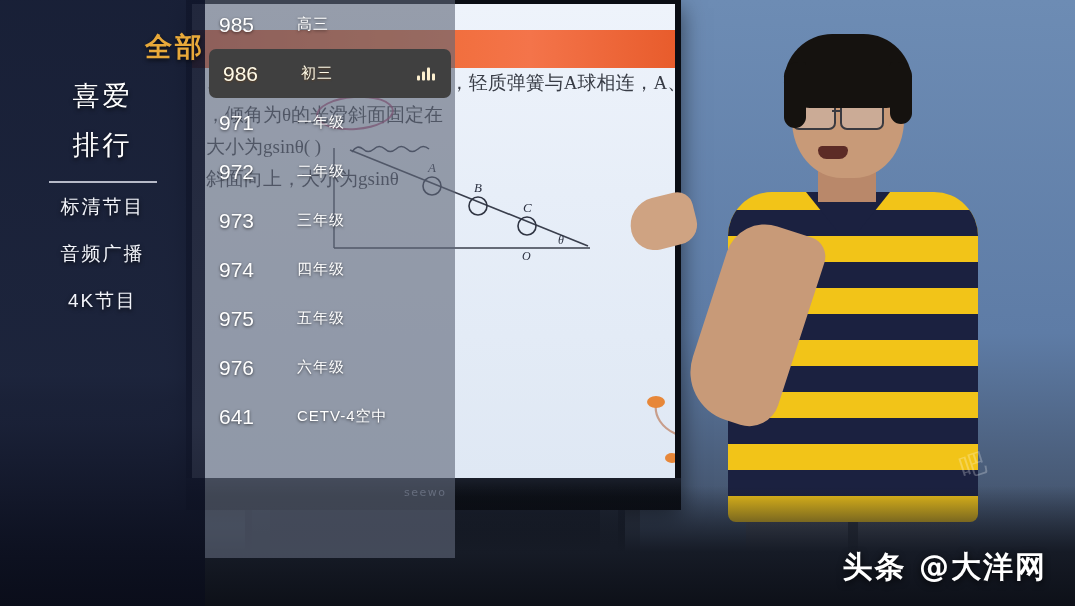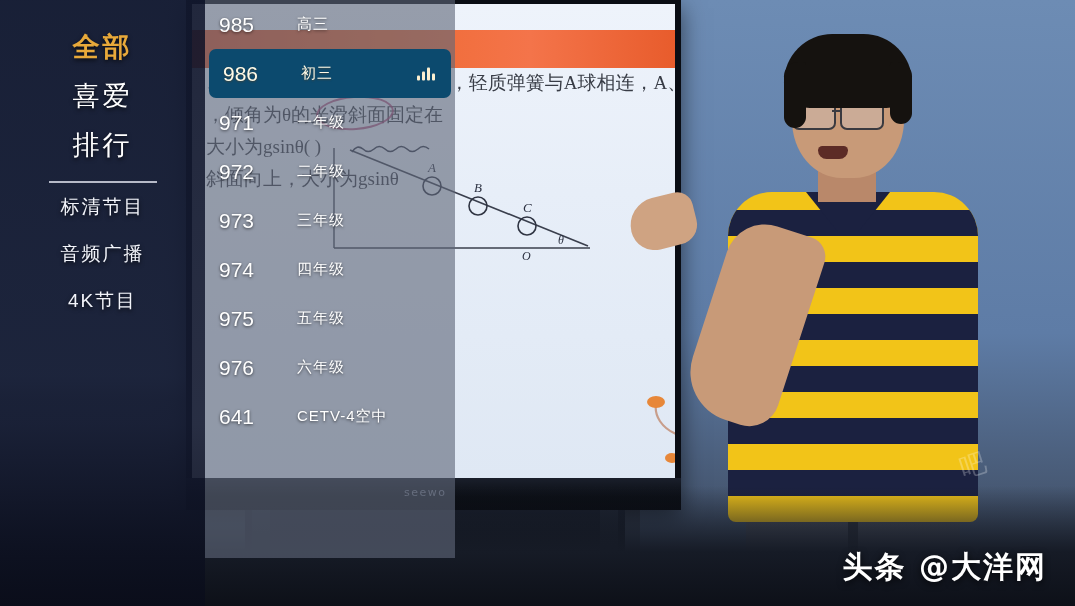--- a/index.html
+++ b/index.html
@@ -164,21 +164,21 @@
     position:absolute;left:0;top:0;width:205px;height:606px;
     background:linear-gradient(180deg,rgba(18,24,46,.93) 0%,rgba(20,26,48,.90) 70%,rgba(10,13,26,.95) 100%);
   }
   .sb-top{padding-top:34px;}
   .sb-main{
     text-align:center;color:#ffffff;
     font-size:27px;line-height:1;
     margin:0 0 22px 0;letter-spacing:3px;
     text-shadow:0 2px 4px rgba(0,0,0,.7);
   }
-  .sb-main.active{color:#e8a93a;font-weight:bold;}
+  .sb-main.active{color:#e8a93a;font-weight:bold;text-align:right;}
   .sb-div{
     width:108px;height:2px;margin:6px auto 14px auto;
     background:rgba(235,238,248,.75);
   }
   .sb-item{
     text-align:center;color:#f2f4fa;
     font-size:19px;line-height:1;
     margin:0 0 28px 0;letter-spacing:2px;
     text-shadow:0 2px 4px rgba(0,0,0,.7);
   }
@@ -198,21 +198,21 @@
     width:78px;text-align:left;padding-left:14px;
     color:#ffffff;font-size:21px;
     font-family:"Liberation Sans","DejaVu Sans",sans-serif;
     text-shadow:0 1px 3px rgba(0,0,0,.6);
   }
   .chan-name{
     color:#ffffff;font-size:15px;letter-spacing:1px;
     text-shadow:0 1px 3px rgba(0,0,0,.6);
   }
   .chan-row.selected{
-    background:#0c4a6e;
+    background:#404040;
     border-radius:7px;
     margin:0 4px;
   }
   .chan-row.selected .chan-num,
   .chan-row.selected .chan-name{
     color:#fffbe8;text-shadow:0 1px 2px rgba(120,60,0,.45);
   }
   .sig-icon{
     position:absolute;right:16px;top:50%;transform:translateY(-50%);
     display:flex;align-items:flex-end;gap:2px;height:13px;

